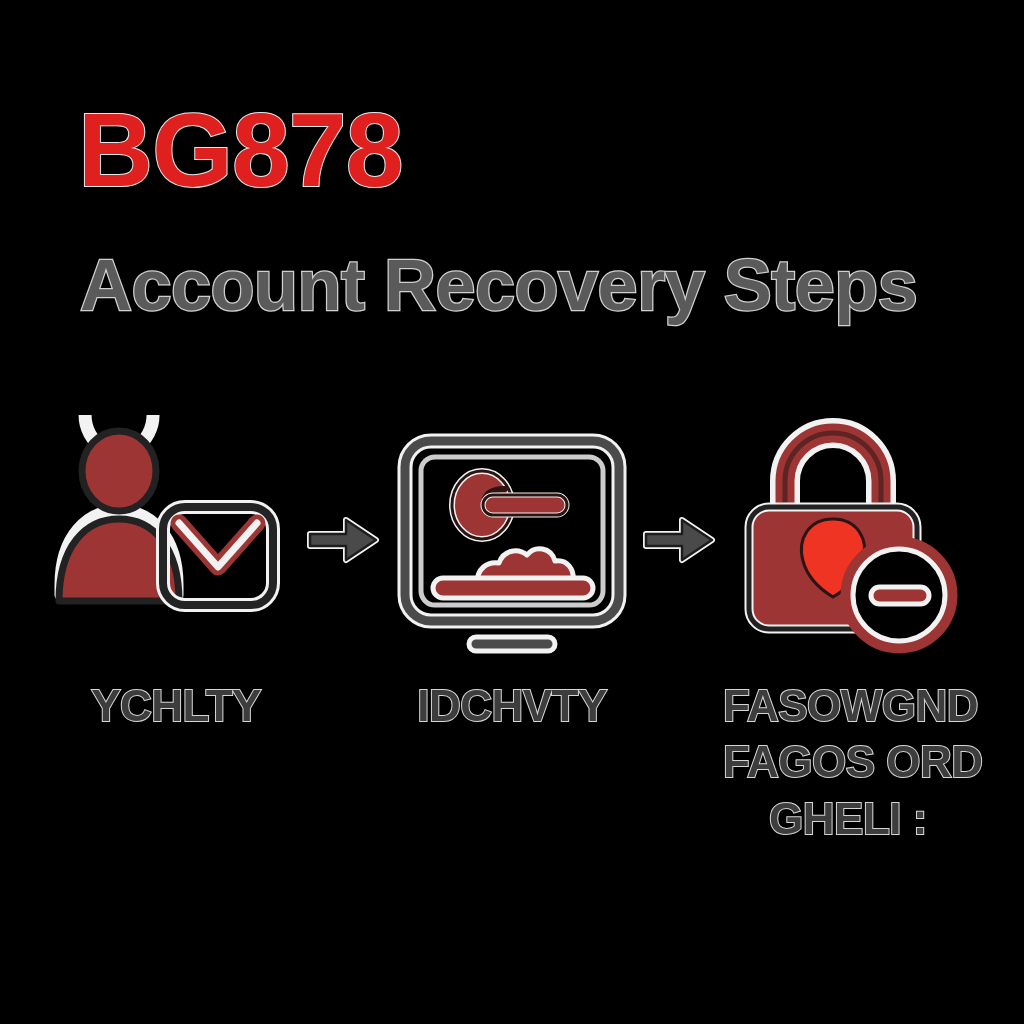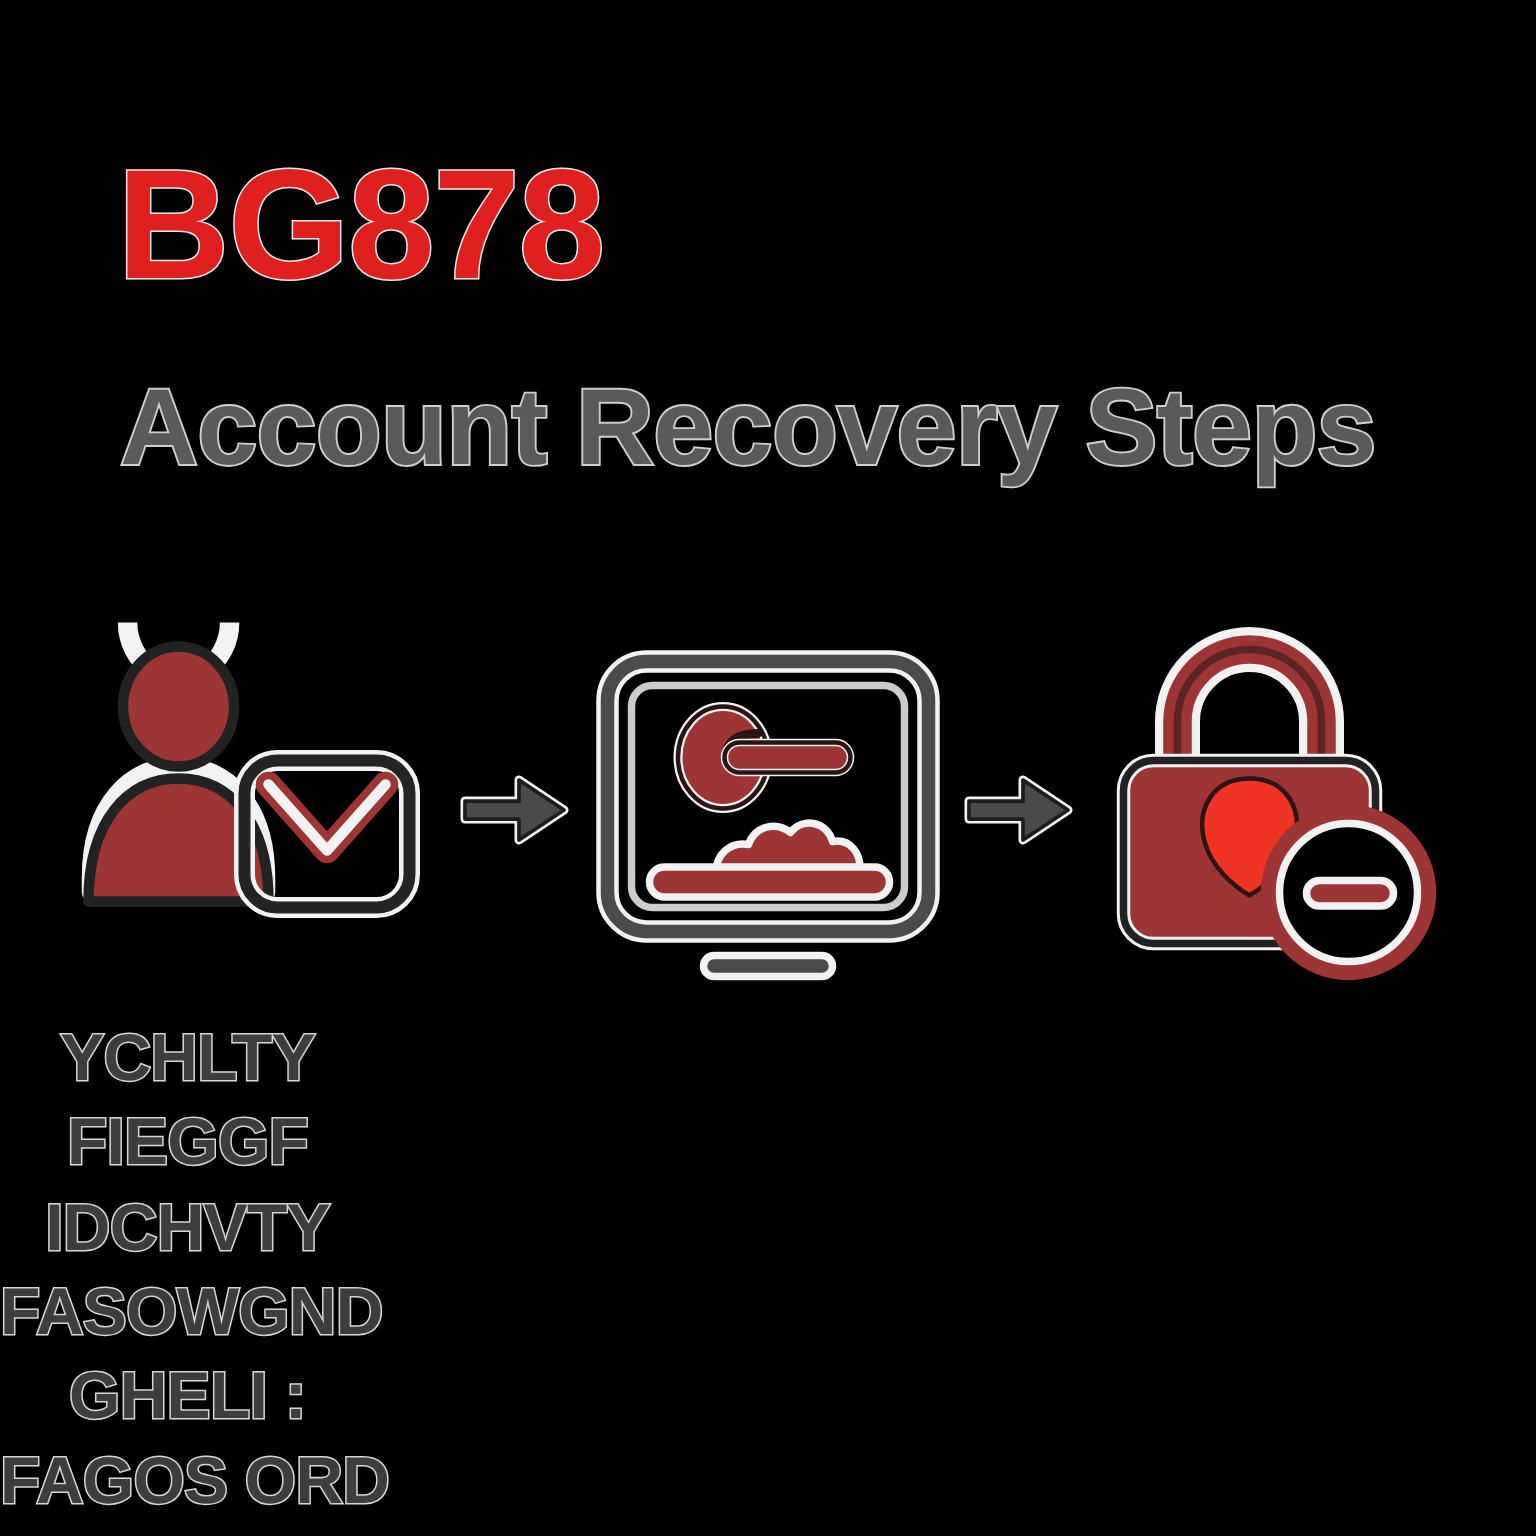--- a/index.html
+++ b/index.html
@@ -79,21 +79,21 @@
     justify-content: center;
   }
 
   
   .captions {
     position: absolute;
     left: 0;
     top: 678px;
     width: 1024px;
     display: flex;
-    flex-direction: column;
+    flex-direction: row;
     align-items: flex-start;
     justify-content: center;
   }
   .caption {
     width: 250px;
     flex: 0 0 auto;
     text-align: center;
     font-size: 44px;
     font-weight: bold;
     line-height: 1.28;
@@ -194,24 +194,23 @@
     </div>
 
   </div>
 
   <div class="captions">
     <div class="caption">
       <span class="caption-line">YCHLTY</span>
     </div>
     <div class="caption-gap"></div>
     <div class="caption">
-      <span class="caption-line">FIEGGF</span>
       <span class="caption-line">IDCHVTY</span>
     </div>
     <div class="caption-gap"></div>
     <div class="caption">
       <span class="caption-line">FASOWGND</span>
+      <span class="caption-line">FAGOS ORD</span>
       <span class="caption-line">GHELI :</span>
-      <span class="caption-line">FAGOS ORD</span>
     </div>
   </div>
 
 </div>
 
 </body></html>

